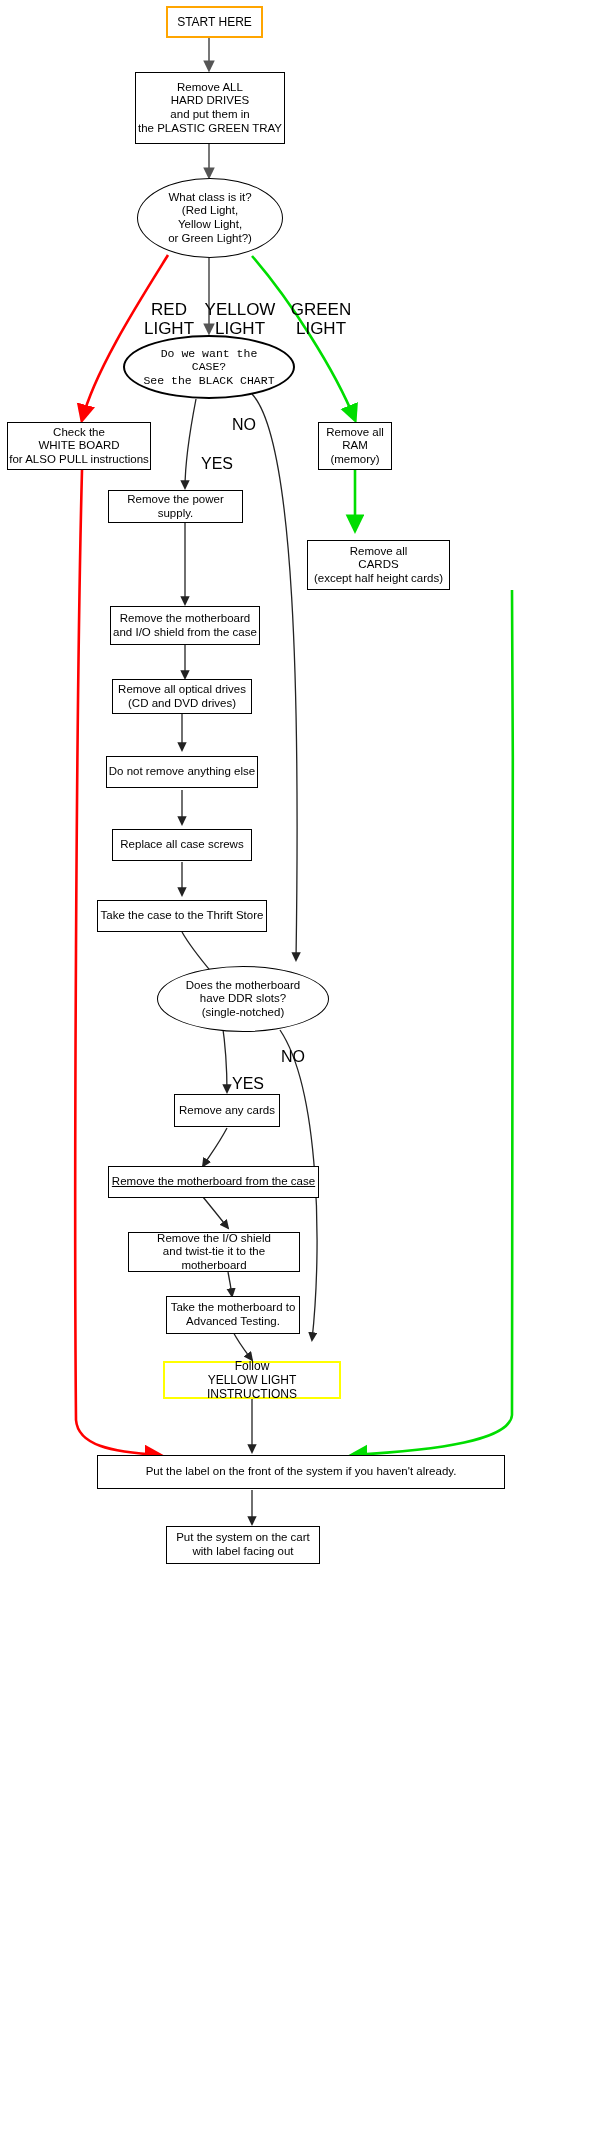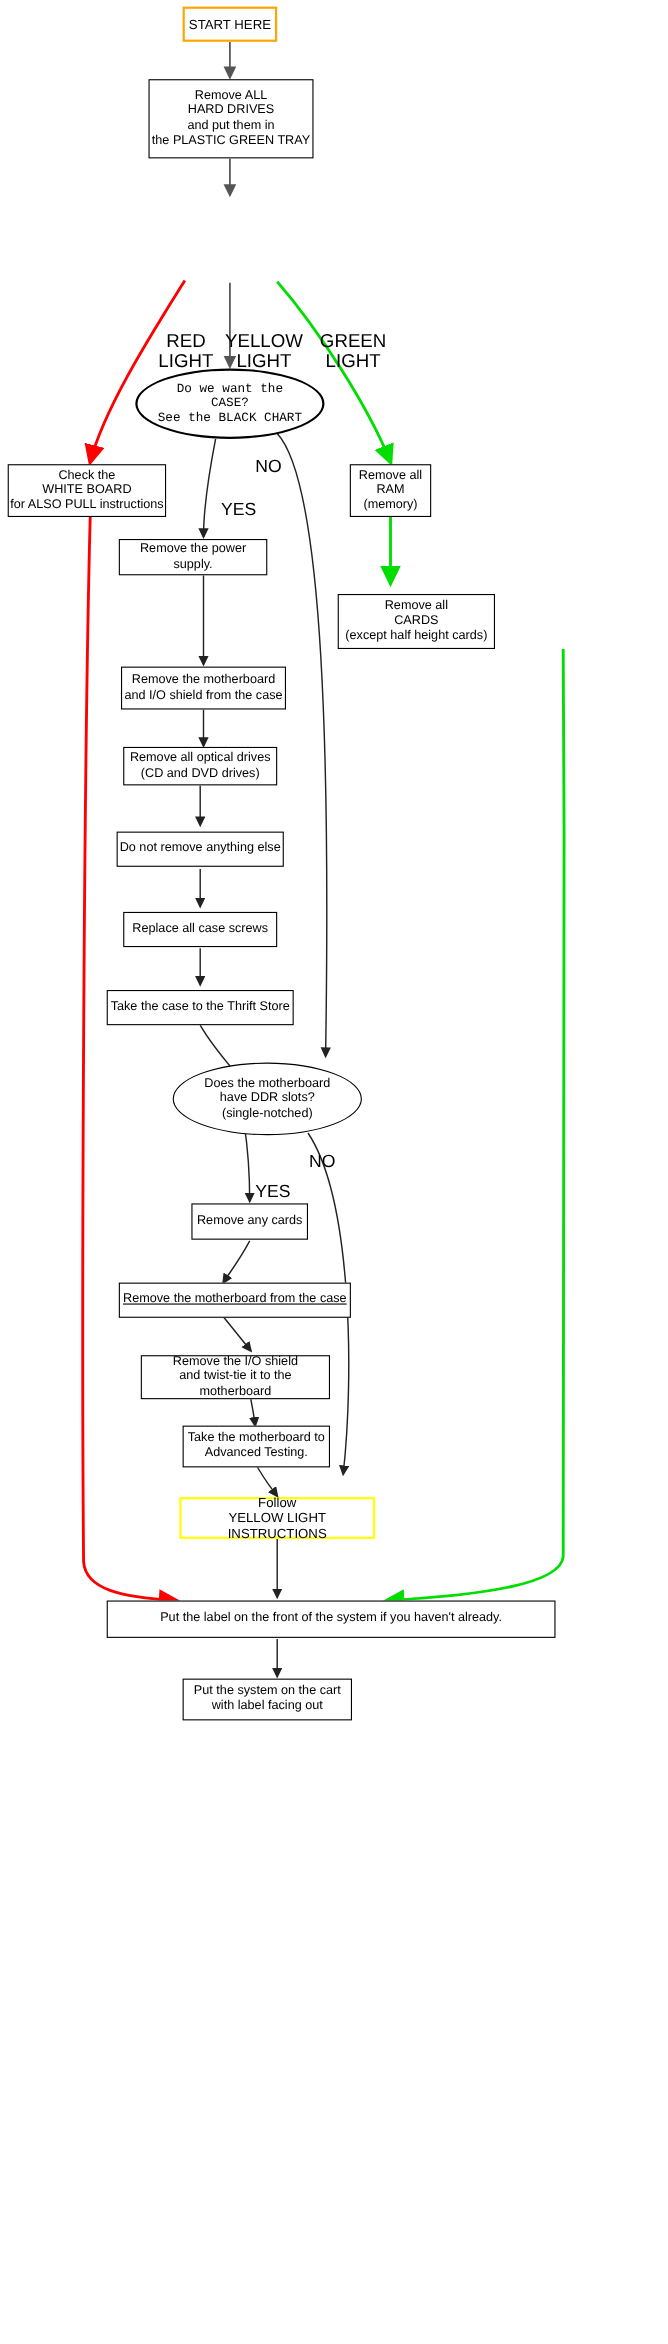--- a/index.html
+++ b/index.html
@@ -125,31 +125,37 @@
 
     <path d="M82,470 C76,700 74,1200 76,1420 C78,1445 110,1452 160,1455" stroke="#ff0000" stroke-width="2.6" fill="none" marker-end="url(#ah-red)"></path>
 
     <path d="M355,470 L355,530" stroke="#00dd00" stroke-width="2.6" fill="none" marker-end="url(#ah-green)"></path>
 
     <path d="M512,590 C514,900 513,1250 512,1415 C510,1440 440,1450 352,1455" stroke="#00dd00" stroke-width="2.6" fill="none" marker-end="url(#ah-green)"></path>
 
     <path d="M252,1490 L252,1524" stroke="#222222" stroke-width="1.3" fill="none" marker-end="url(#ah-black)"></path>
   </svg>
 
-  <div class="node box accent-orange" style="left:166px; top:6px; width:86px; height:32px;">
+  <div class="node box accent-orange" style="left:166px; top:6px; width:97px; height:32px;">
     <span>START HERE</span>
   </div>
 
   <div class="node box" style="left:135px; top:72px; width:150px; height:72px;">
     <span>Remove ALL
 HARD DRIVES
 and put them in
 the PLASTIC GREEN TRAY</span>
   </div>
 
+  <div class="node ellipse" style="left:137px; top:178px; width:146px; height:80px;">
+    <span>What class is it?
+(Red Light,
+Yellow Light,
+or Green Light?)</span>
+  </div>
 
   <div class="edge-label big" style="left:134px; top:281px; width:70px;">
     <span>RED
 LIGHT</span>
   </div>
   <div class="edge-label big" style="left:202px; top:281px; width:76px;">
     <span>YELLOW
 LIGHT</span>
   </div>
   <div class="edge-label big" style="left:283px; top:281px; width:76px;">

